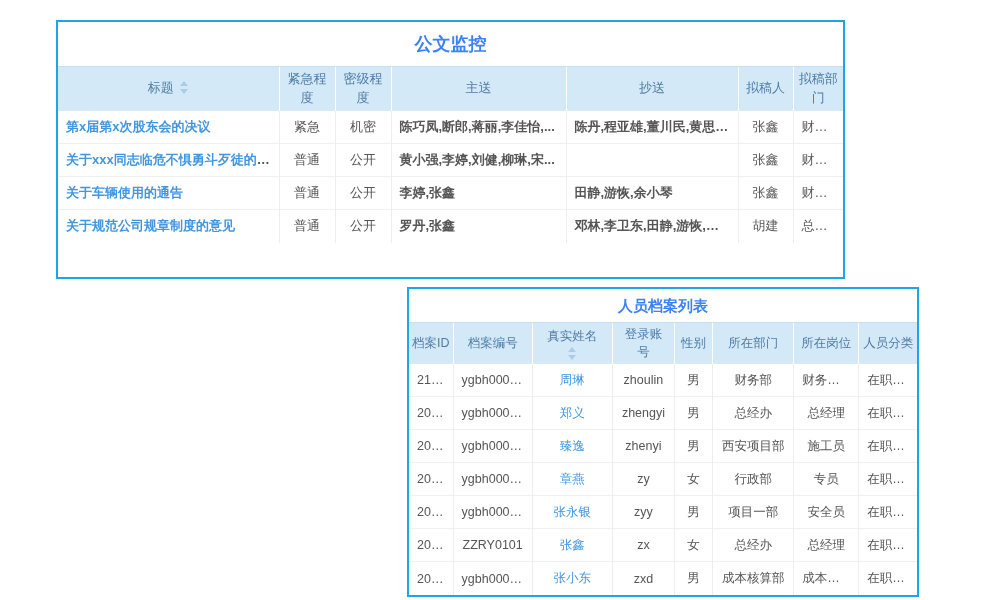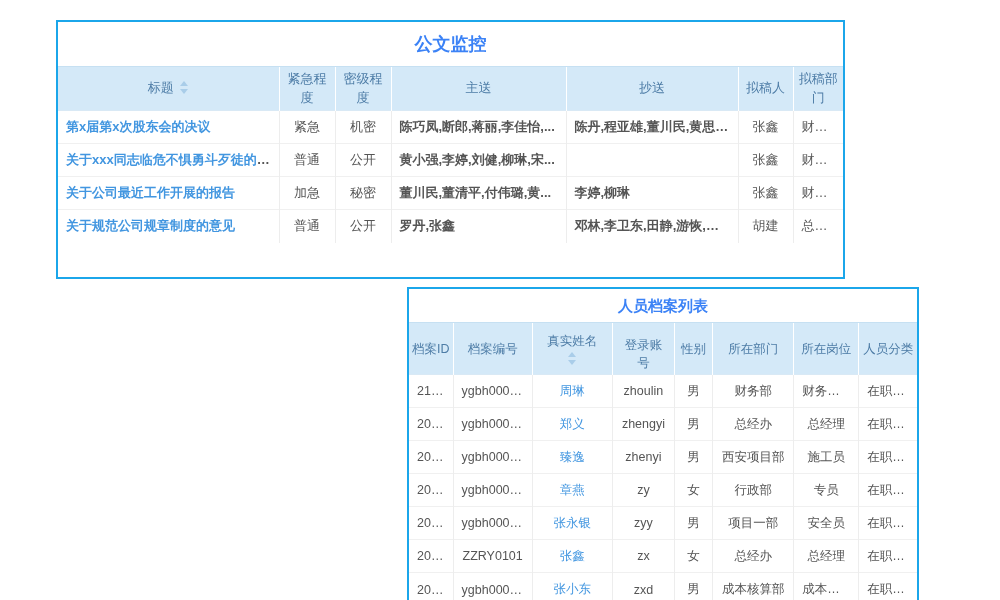--- a/index.html
+++ b/index.html
@@ -51,21 +51,21 @@
   .sort-icon::before, .sort-icon::after {
     content:""; position:absolute; left:0; width:0; height:0;
     border-left:4px solid transparent; border-right:4px solid transparent;
   }
   .sort-icon::before { top:0;    border-bottom:5px solid #a9cde9; }
   .sort-icon::after  { bottom:0; border-top:5px solid #a9cde9; }
 
   
   #person-panel .sort-icon { display:block; margin:2px auto 0; }
   
-  #person-panel th:nth-child(4) .th-label { display:inline-block; max-width:3.4em;margin-top:11px; }
+  #person-panel th:nth-child(4) .th-label { display:inline-block; max-width:3.4em; }
 </style>
 </head>
 <body>
 
 <section class="panel" id="doc-panel">
   <div class="panel-title">公文监控</div>
   <table class="grid">
     <colgroup>
       <col style="width:221px">
         <col style="width:56px">
@@ -99,25 +99,25 @@
         <tr>
           <td class="al-left"><span class="cell-link">关于xxx同志临危不惧勇斗歹徒的通报</span></td>
           <td class="al-center"><span>普通</span></td>
           <td class="al-center"><span>公开</span></td>
           <td class="al-left"><span>黄小强,李婷,刘健,柳琳,宋...</span></td>
           <td class="al-left"><span></span></td>
           <td class="al-center"><span>张鑫</span></td>
           <td class="al-center"><span>财务部</span></td>
         </tr>
         <tr>
-          <td class="al-left"><span class="cell-link">关于公司最近工作开展的报告</span></td>
-          <td class="al-center"><span>加急</span></td>
-          <td class="al-center"><span>秘密</span></td>
-          <td class="al-left"><span>董川民,董清平,付伟璐,黄...</span></td>
-          <td class="al-left"><span>李婷,柳琳</span></td>
+          <td class="al-left"><span class="cell-link">关于车辆使用的通告</span></td>
+          <td class="al-center"><span>普通</span></td>
+          <td class="al-center"><span>公开</span></td>
+          <td class="al-left"><span>李婷,张鑫</span></td>
+          <td class="al-left"><span>田静,游恢,余小琴</span></td>
           <td class="al-center"><span>张鑫</span></td>
           <td class="al-center"><span>财务部</span></td>
         </tr>
         <tr>
           <td class="al-left"><span class="cell-link">关于规范公司规章制度的意见</span></td>
           <td class="al-center"><span>普通</span></td>
           <td class="al-center"><span>公开</span></td>
           <td class="al-left"><span>罗丹,张鑫</span></td>
           <td class="al-left"><span>邓林,李卫东,田静,游恢,余...</span></td>
           <td class="al-center"><span>胡建</span></td>

